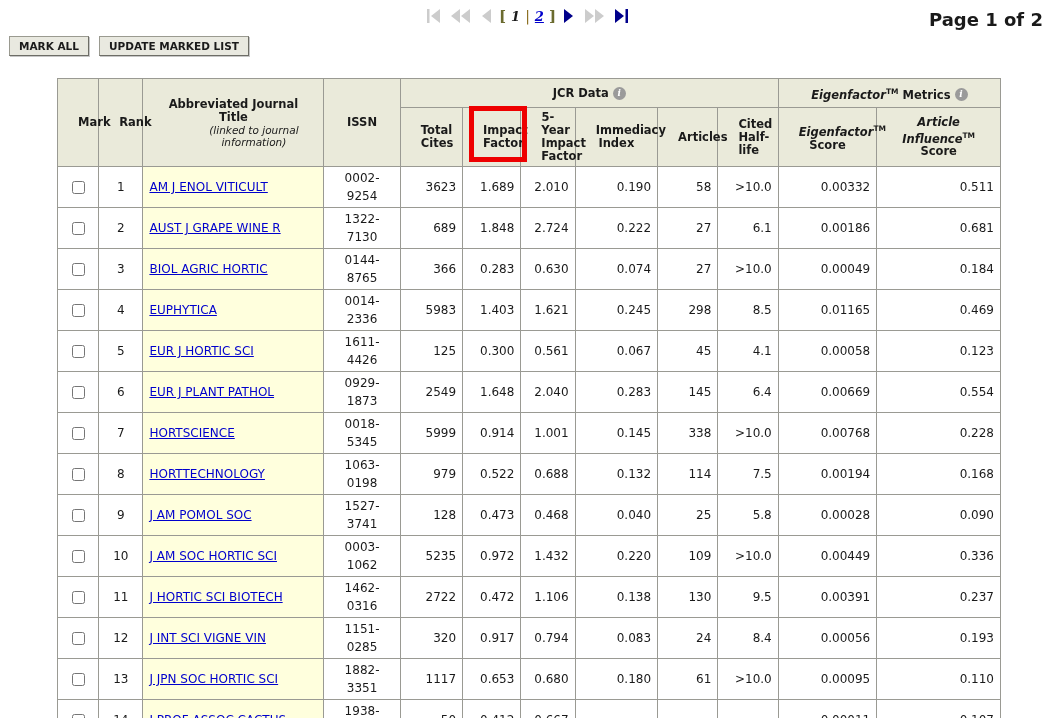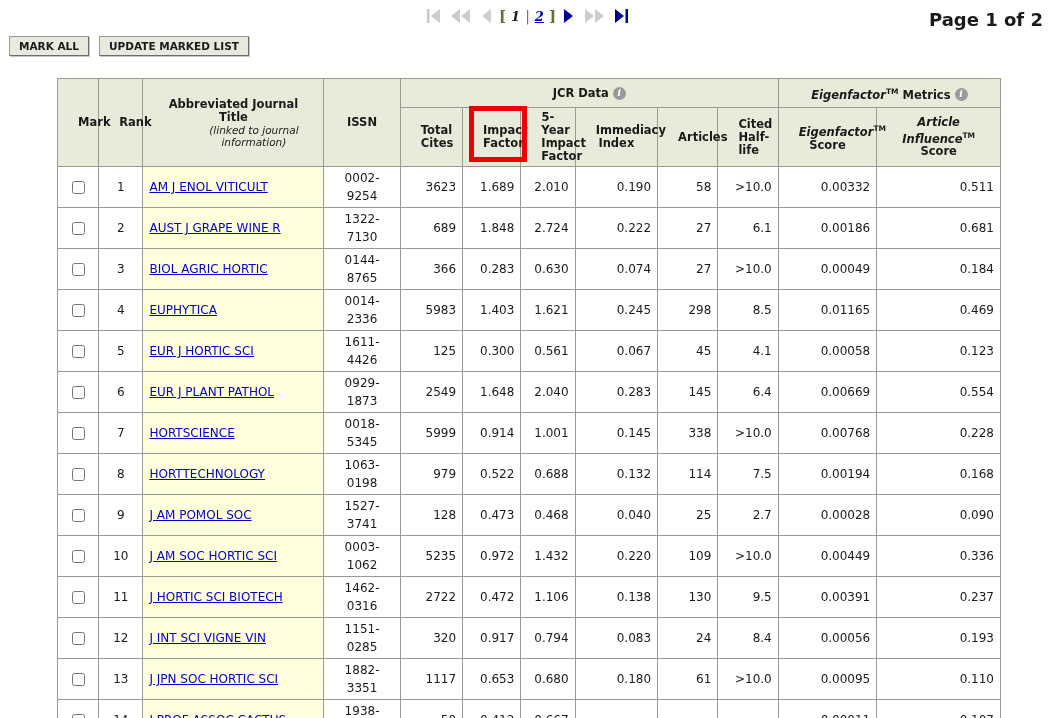--- a/index.html
+++ b/index.html
@@ -458,21 +458,21 @@
           <tr>
             <td class="c-mark"><input type="checkbox" class="mark-cb" style=""></td>
             <td class="c-rank">9</td>
             <td class="c-title"><a class="jlink">J AM POMOL SOC</a></td>
             <td class="c-issn">1527-3741</td>
             <td class="c-num">128</td>
             <td class="c-num">0.473</td>
             <td class="c-num">0.468</td>
             <td class="c-num">0.040</td>
             <td class="c-num">25</td>
-            <td class="c-num">2.7</td>
+            <td class="c-num">5.8</td>
             <td class="c-num">0.00028</td>
             <td class="c-num">0.090</td>
           </tr>
           <tr>
             <td class="c-mark"><input type="checkbox" class="mark-cb" style=""></td>
             <td class="c-rank">10</td>
             <td class="c-title"><a class="jlink">J AM SOC HORTIC SCI</a></td>
             <td class="c-issn">0003-1062</td>
             <td class="c-num">5235</td>
             <td class="c-num">0.972</td>

